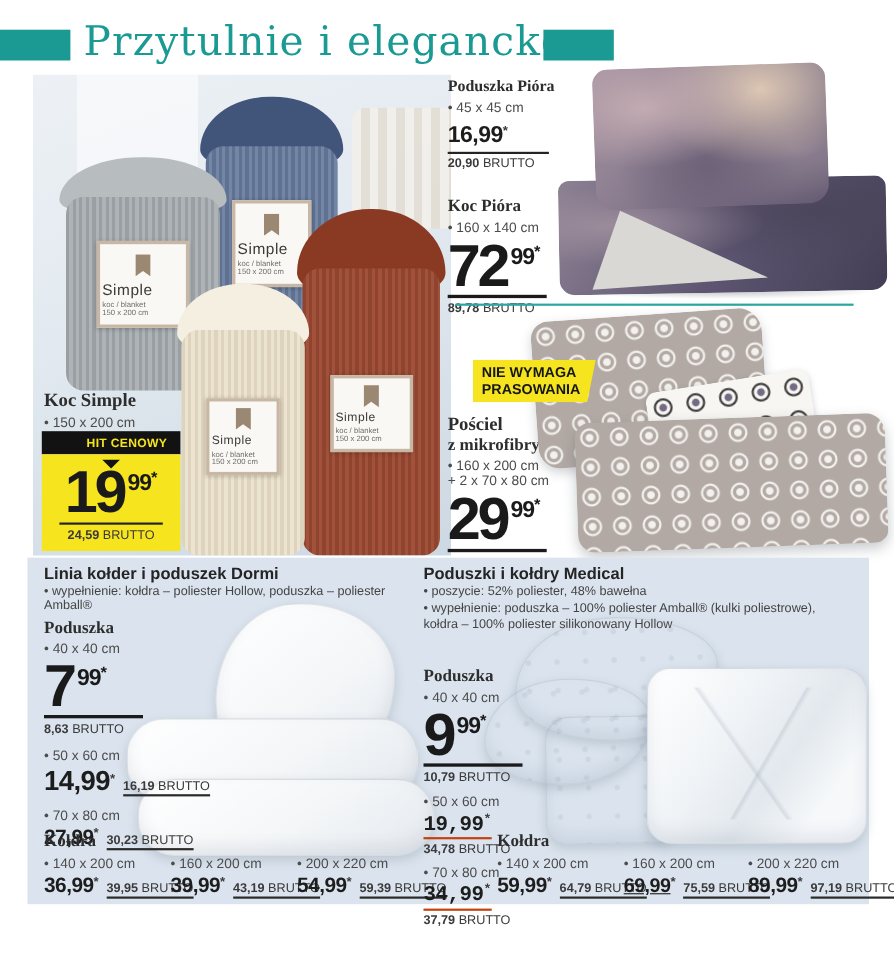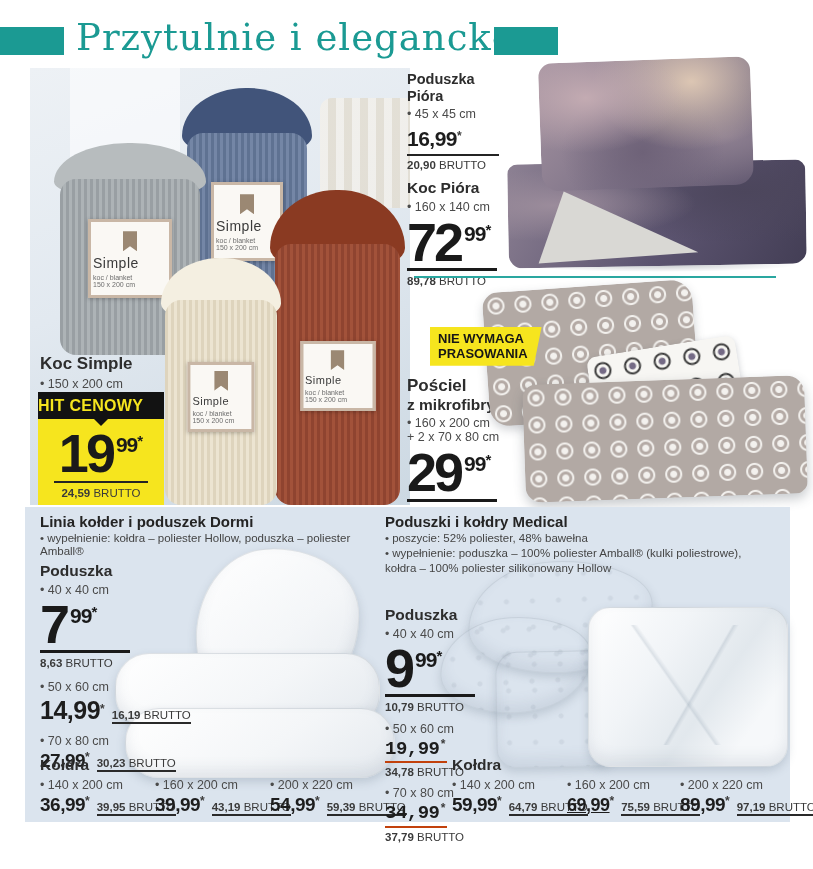--- a/index.html
+++ b/index.html
@@ -6,40 +6,40 @@
   html,body { background:#fff; }
   body { font-family:"Liberation Sans", sans-serif; color:#3c3c3c; }
   .page { position:relative; width:813px; height:869px; background:#fff; overflow:hidden; margin:0 auto; }
   .abs { position:absolute; }
 
   
   .teal-bar { position:absolute; background:#1b9a93; height:28px; width:64px; top:27px; }
   .page-title { position:absolute; left:76px; top:16px; font-family:"DejaVu Serif", serif; font-size:37px; color:#1b9a93; letter-spacing:1px; white-space:nowrap; }
 
   
-  .prod-name { font-weight:700; font-size:14.5px; color:#2d2d2d; line-height:1.15; }
+  .prod-name { font-weight:700; font-size:14.5px; color:#2d2d2d; line-height:1.15;font-family:Liberation Serif, serif; }
   .size { font-size:12.5px; color:#4b4b4b; margin-top:3px; }
   .price-med { font-size:21px; font-weight:700; color:#1d1d1d; letter-spacing:-0.5px; }
   .pstar { font-size:12px; font-weight:700; vertical-align:super; }
   .rule-thin { height:2px; background:#242424; width:92px; margin:3px 0 3px; }
   .rule-thick { height:3px; background:#1a1a1a; width:90px; margin:4px 0 4px; }
   .brutto { font-size:11.5px; color:#3a3a3a; white-space:nowrap; }
   .brutto .num { font-weight:700; }
   .brutto-u { border-bottom:2px solid #2a2a2a; padding-bottom:1px; }
   .price-big { display:flex; align-items:flex-start; color:#1a1a1a; }
   .price-big .whole { font-size:54px; font-weight:700; letter-spacing:-3px; line-height:0.82; }
   .price-big .sup { font-size:21px; font-weight:700; letter-spacing:-1px; }
   .price-big .bigstar { font-size:15px; font-weight:700; vertical-align:super; }
   .supwrap { margin-left:3px; margin-top:1px; }
   .prow { display:flex; align-items:baseline; gap:7px; margin-top:2px; white-space:nowrap; }
   .price-u { display:inline-block; border-bottom:2px solid #c2410c; padding-bottom:1px;font-family:Liberation Mono, monospace; }
 
   
   .hit-badge { position:absolute; left:8px; top:284px; width:126px; z-index:9; }
-  .hit-head { background:#121212; color:#f6e51e; font-weight:700; font-size:16px; text-align:left; padding:5px 0 4px; letter-spacing:0.3px; }
+  .hit-head { background:#121212; color:#f6e51e; font-weight:700; font-size:11px; text-align:right; padding:5px 12px 4px; letter-spacing:0.3px; }
   .hit-body { background:#f6e51e; text-align:center; padding:12px 0 8px; position:relative; }
   .hit-notch { position:absolute; left:50%; top:26px; transform:translateX(-50%); width:0; height:0; border-left:8px solid transparent; border-right:8px solid transparent; border-top:8px solid #121212; z-index:2; }
   .hit-body .price-big { justify-content:center; }
   .hit-body .rule-thin { margin:6px auto 4px; width:94px; }
 
   
   .flag-badge { position:absolute; left:430px; top:327px; background:#f6e51e; color:#161616; font-weight:700; font-size:13px; line-height:1.18; padding:4px 14px 4px 8px; clip-path:polygon(0 0,100% 0,93% 100%,0 100%); z-index:5; }
 
   
   .photo-left { position:absolute; left:30px; top:68px; width:380px; height:437px; background:linear-gradient(160deg,#edf1f5 0%,#e2e9f0 45%,#ccd8e2 100%); overflow:hidden; }

